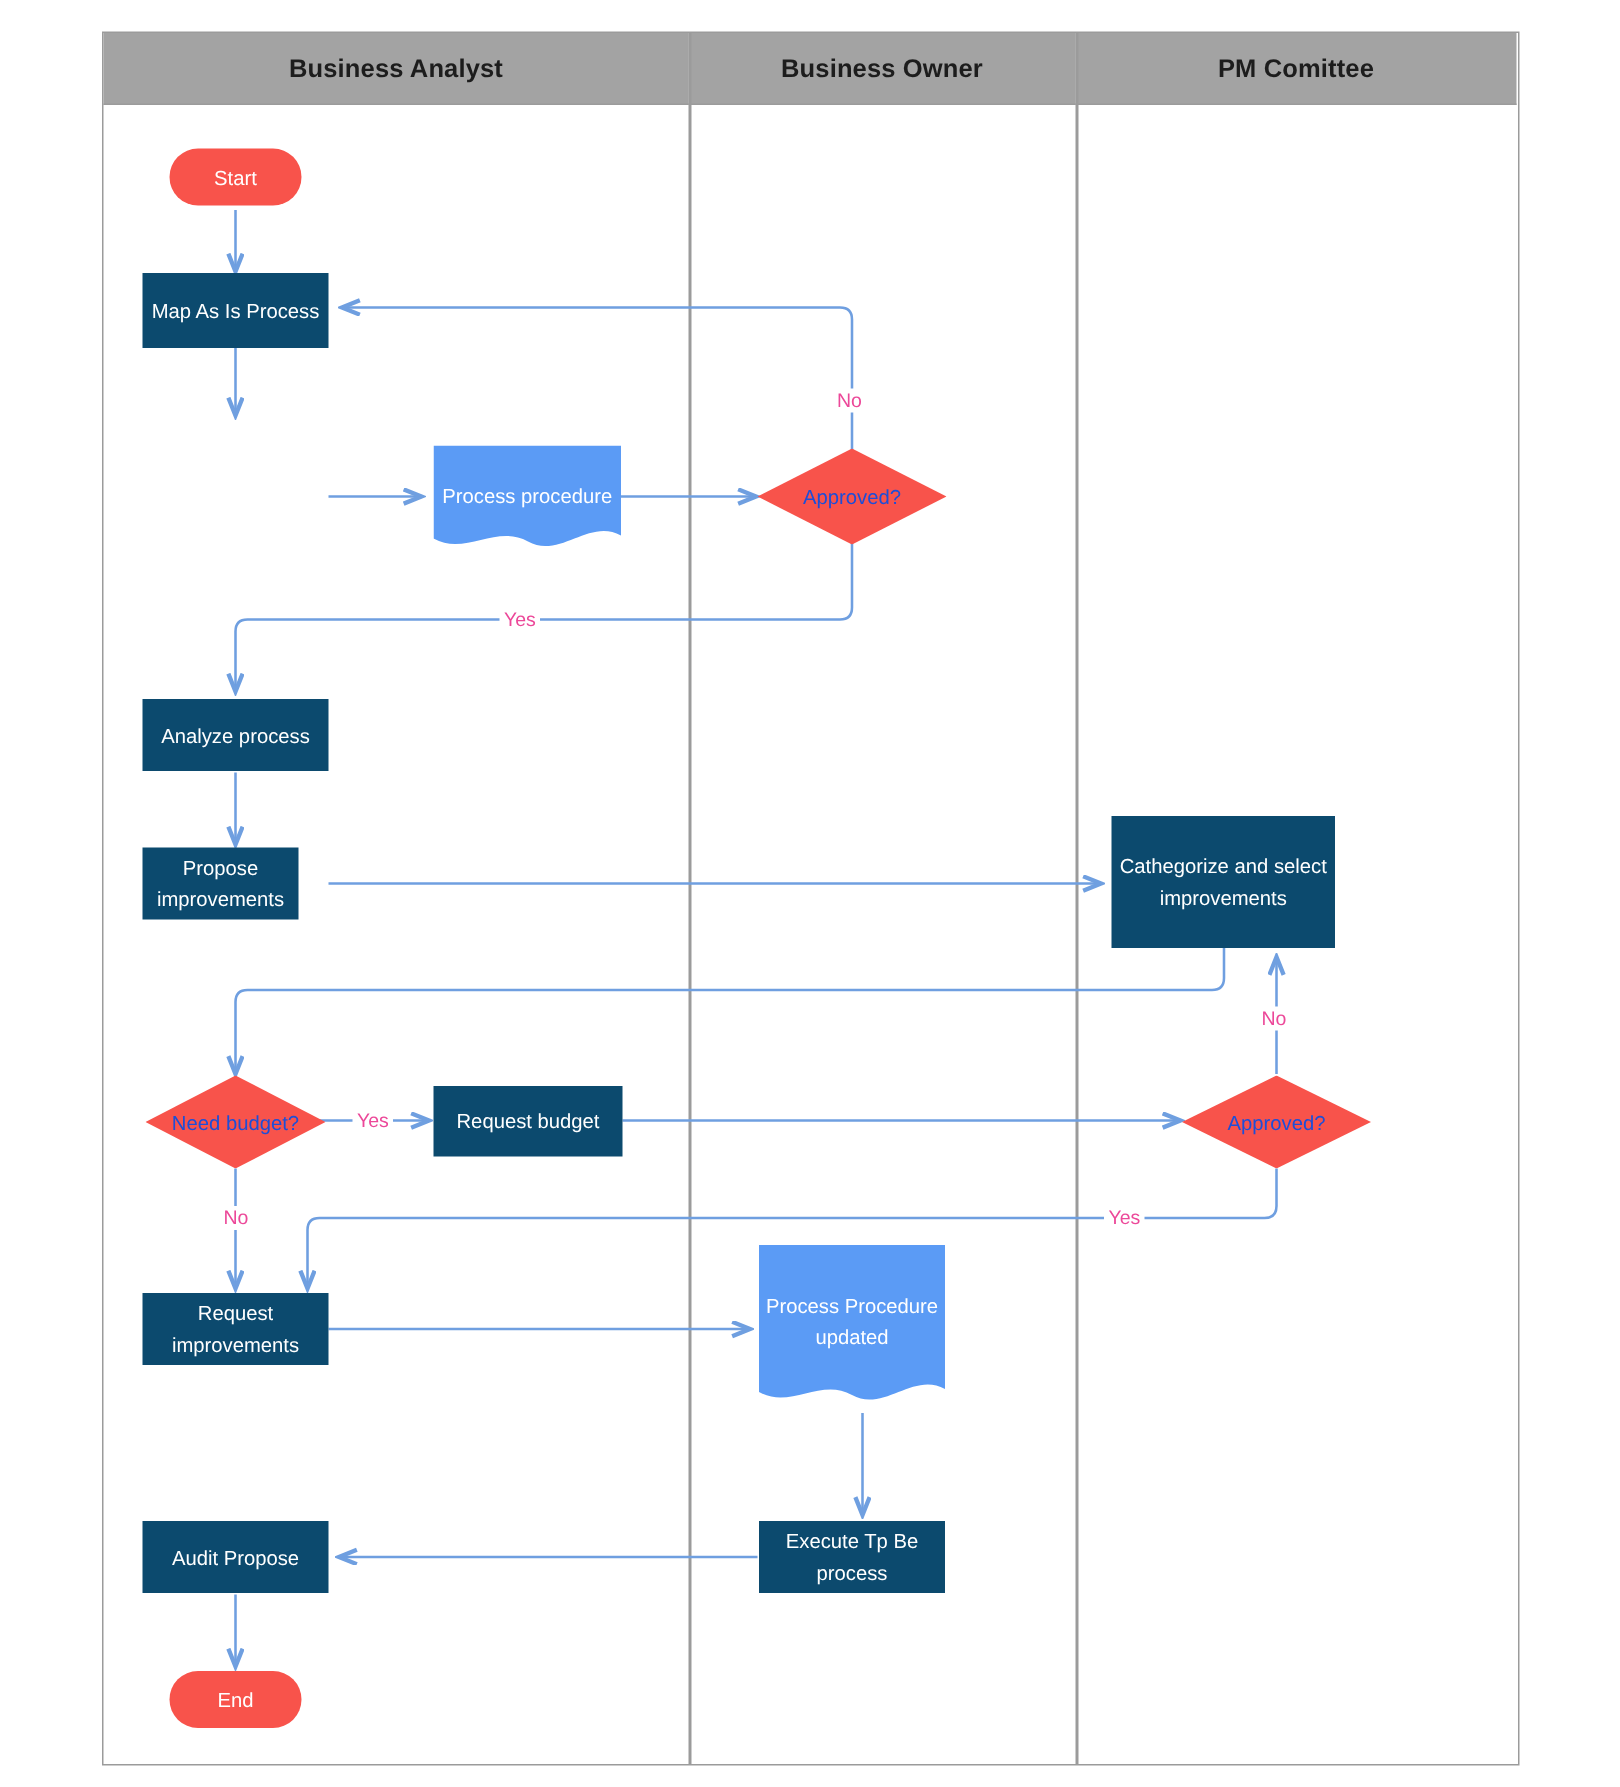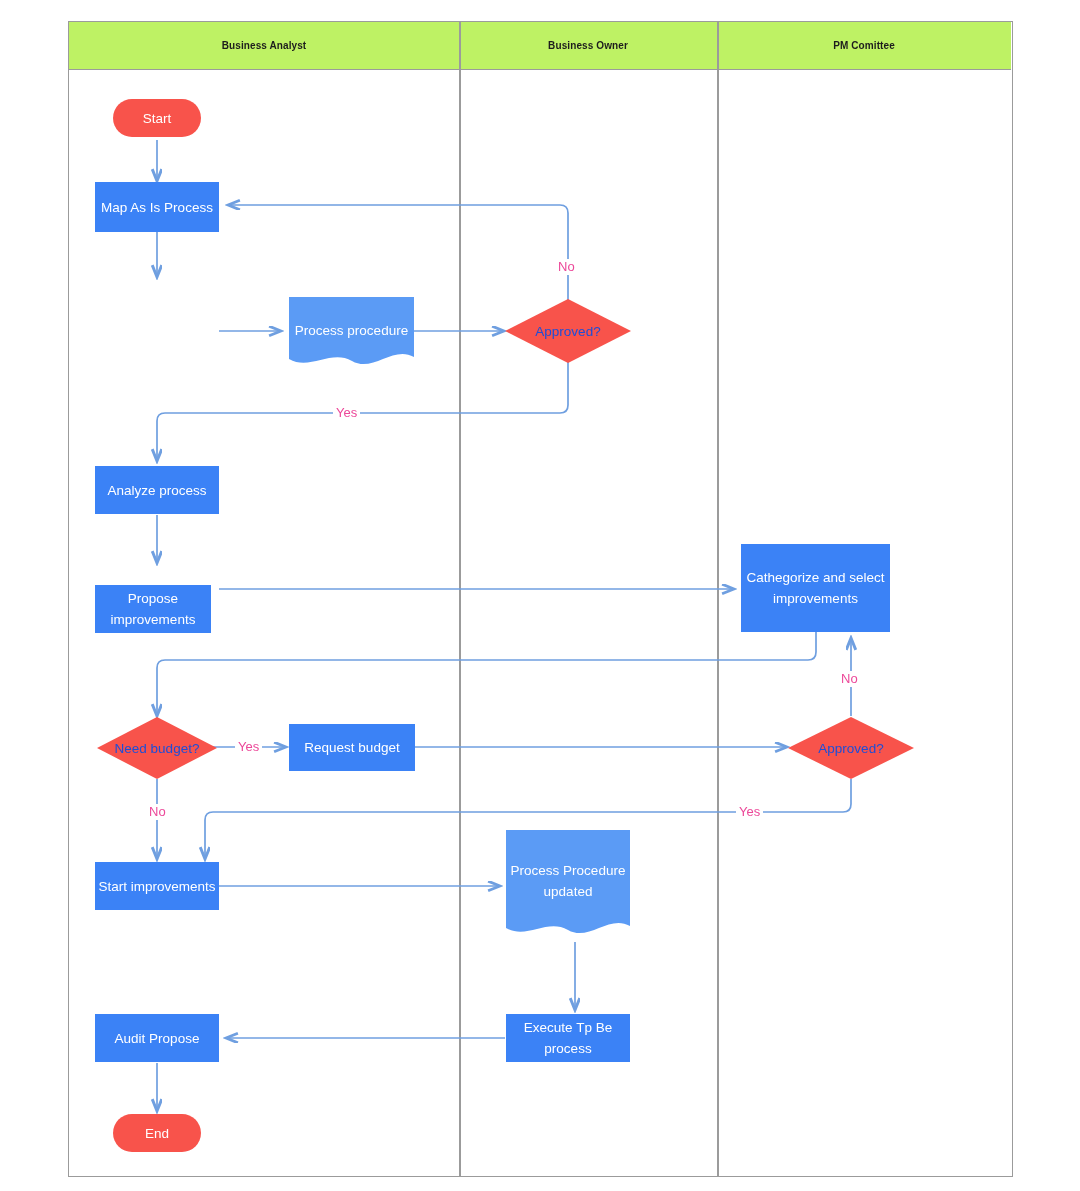--- a/index.html
+++ b/index.html
@@ -19,27 +19,27 @@
     position: absolute;
     left: 68px; top: 21px;
     width: 945px; height: 1156px;
     border: 1.5px solid #9b9b9b;
     box-sizing: border-box;
   }
   .lane-header {
     position: absolute;
     top: 0;
     height: 48px;
-    background: #bef264;
+    background: #a3a3a3;
     border-bottom: 1.5px solid #9b9b9b;
     box-sizing: border-box;
     display: flex;
     align-items: center;
     justify-content: center;
-    font-size: 10px;
+    font-size: 17px;
     font-weight: bold;
     color: #1d1d1d;
     letter-spacing: .1px;
     text-align: center;
   }
   .lane-divider {
     position: absolute;
     top: 0; width: 1.5px; height: 100%;
     background: #9b9b9b;
   }
@@ -51,21 +51,21 @@
     display: flex;
     align-items: center;
     justify-content: center;
     text-align: center;
     color: #ffffff;
     font-size: 13.5px;
     line-height: 21px;
     z-index: 4;
   }
   .process {
-    background: #3b82f6;
+    background: #0c4a6e;
   }
   .terminator {
     background: #f8534b;
     border-radius: 22px;
   }
   .decision { background: transparent; }
   .decision .diamond-label {
     position: relative;
     z-index: 2;
     color: #1d4ed8;
@@ -192,21 +192,21 @@
     <svg viewBox="0 0 126 64" preserveAspectRatio="none">
       <path d="M63,0 L126,32 L63,64 L0,32 Z" fill="#f8534b"></path>
     </svg>
     <span class="diamond-label">Approved?</span>
   </div>
 
   <div class="node process" style="left:95px; top:466px; width:124px; height:48px;">
     <span>Analyze process</span>
   </div>
 
-  <div class="node process" style="left:95px; top:565px; width:116px; height:48px;margin-top:20px;">
+  <div class="node process" style="left:95px; top:565px; width:104px; height:48px;">
     <span>Propose improvements</span>
   </div>
 
   <div class="node decision" style="left:97px; top:717px; width:120px; height:62px;">
     <svg viewBox="0 0 120 62" preserveAspectRatio="none">
       <path d="M60,0 L120,31 L60,62 L0,31 Z" fill="#f8534b"></path>
     </svg>
     <span class="diamond-label">Need budget?</span>
   </div>
 
@@ -219,21 +219,21 @@
   </div>
 
   <div class="node decision" style="left:788px; top:717px; width:126px; height:62px;">
     <svg viewBox="0 0 126 62" preserveAspectRatio="none">
       <path d="M63,0 L126,31 L63,62 L0,31 Z" fill="#f8534b"></path>
     </svg>
     <span class="diamond-label">Approved?</span>
   </div>
 
   <div class="node process" style="left:95px; top:862px; width:124px; height:48px;">
-    <span>Start improvements</span>
+    <span>Request improvements</span>
   </div>
 
   <div class="node doc" style="left:506px; top:830px; width:124px; height:113px;">
     <svg viewBox="0 0 124 113" preserveAspectRatio="none">
       <path d="M0,0 L124,0 L124,96 C103,84 83,112 62,100 C41,88 21,110 0,98 Z" fill="#5b9bf5"></path>
     </svg>
     <span class="doc-label" style="margin-top:-12px;">Process Procedure updated</span>
   </div>
 
   <div class="node process" style="left:506px; top:1014px; width:124px; height:48px;justify-content:flex-end;">

